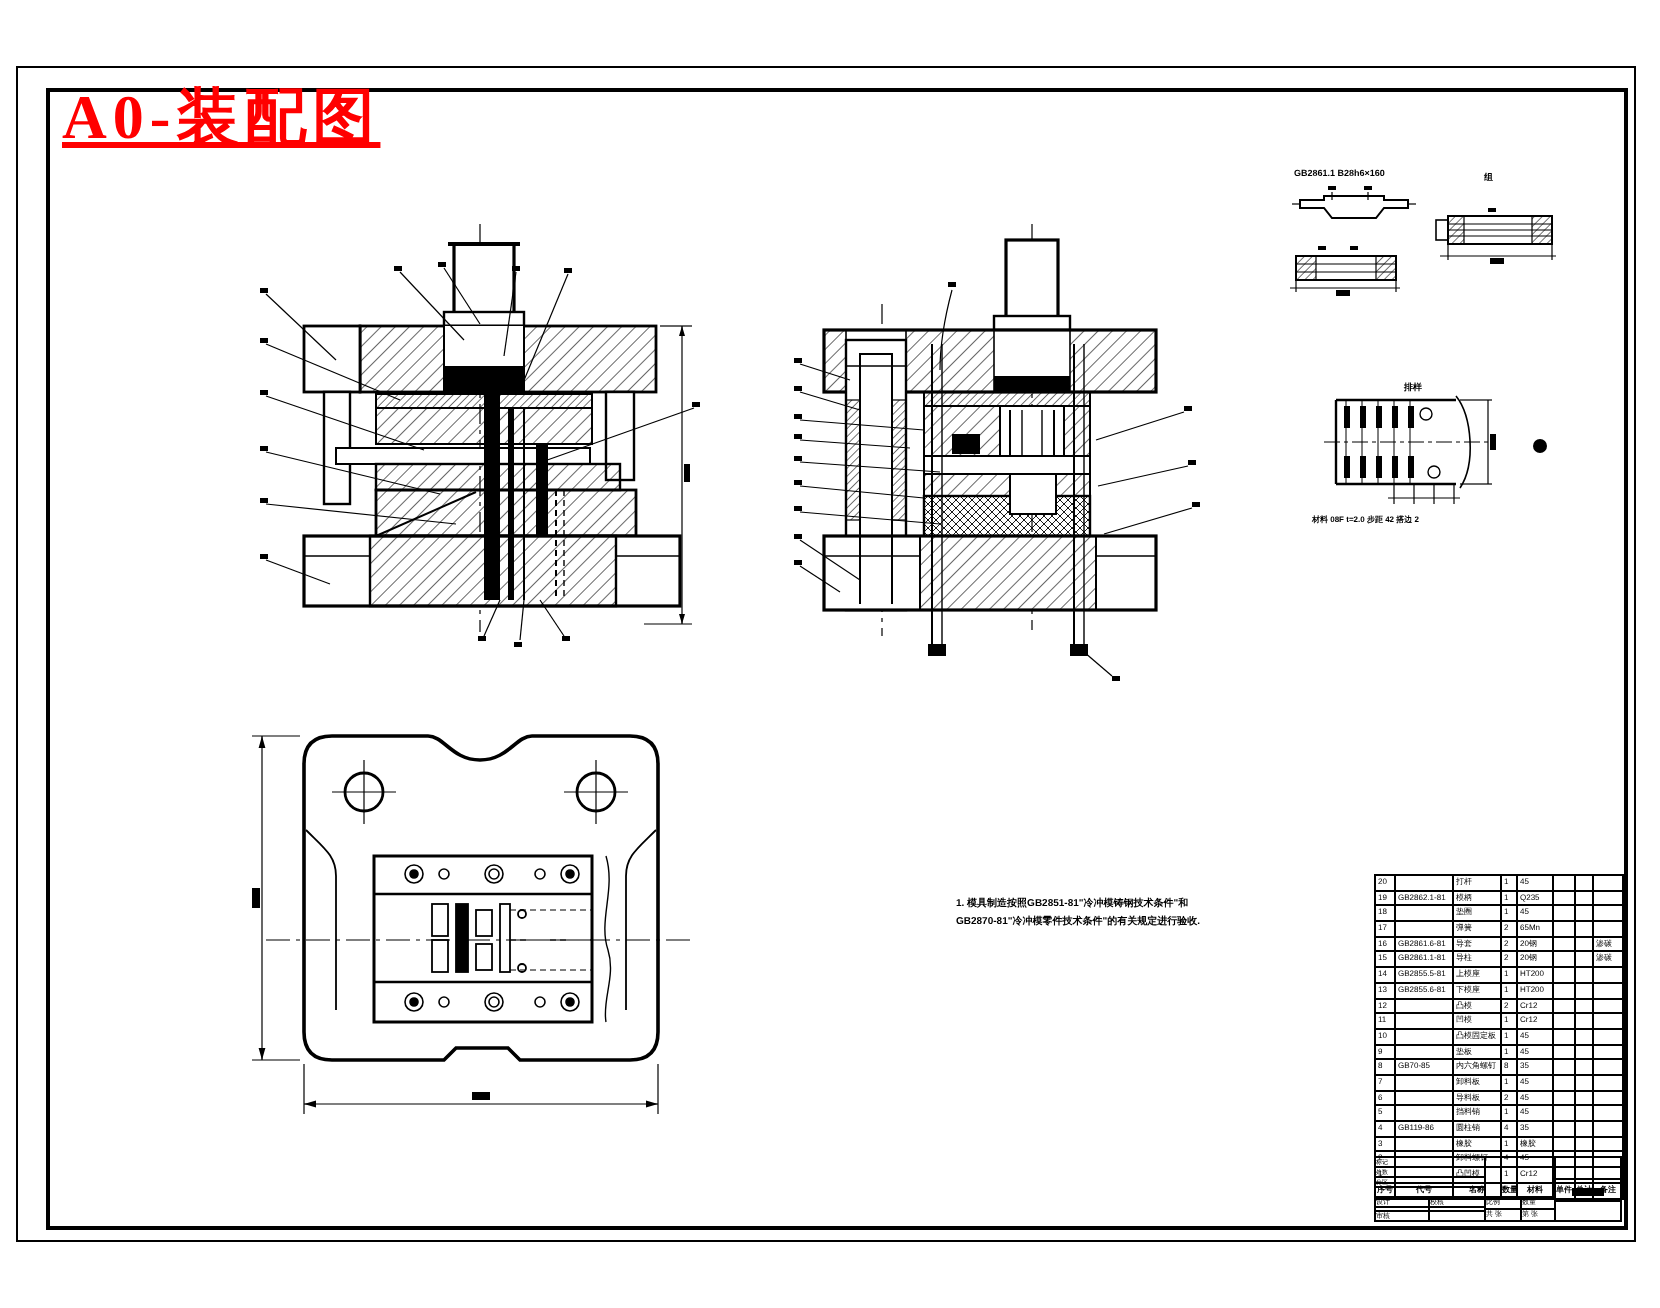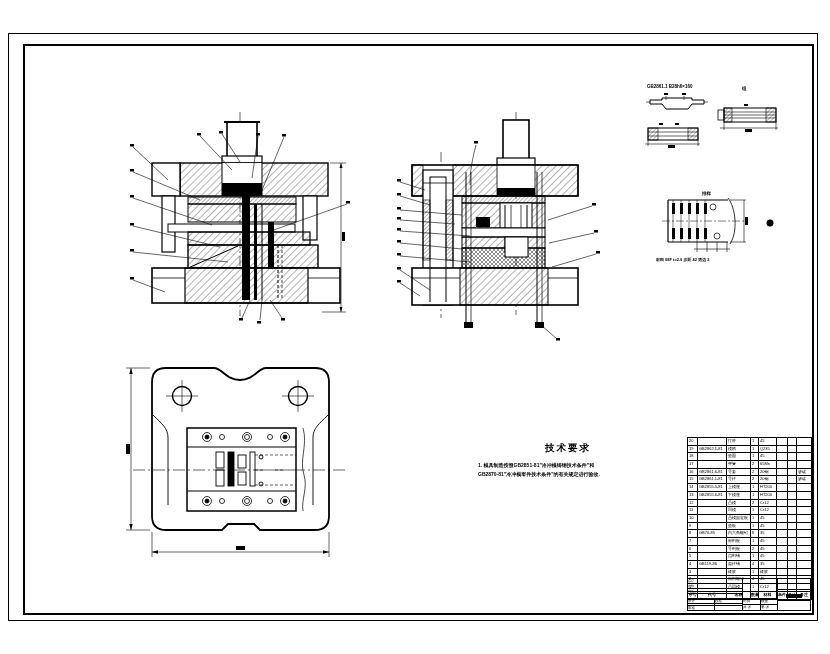--- a/index.html
+++ b/index.html
@@ -33,20 +33,21 @@
            line-height:4px;overflow:hidden;}
 </style>
 </head>
 <body>
 
 <div class="canvas">
 
   <div class="outer-frame"></div>
   <div class="inner-frame"></div>
 
+  <div class="sheet-title">A0-装配图</div>
 
   <svg class="cad" width="830" height="654" viewBox="0 0 830 654">
     <defs>
       <pattern id="h45" width="5" height="5" patternUnits="userSpaceOnUse" patternTransform="rotate(45)">
         <line x1="0" y1="0" x2="0" y2="5" stroke="#000" stroke-width="0.6"></line>
       </pattern>
       <pattern id="h45d" width="2.8" height="2.8" patternUnits="userSpaceOnUse" patternTransform="rotate(45)">
         <line x1="0" y1="0" x2="0" y2="2.8" stroke="#000" stroke-width="0.55"></line>
       </pattern>
       <pattern id="x45" width="4" height="4" patternUnits="userSpaceOnUse">
@@ -374,21 +375,20 @@
           <line x1="730" y1="242" x2="746" y2="242"></line>
         <rect x="745" y="217" width="3" height="8" fill="#000" stroke="none"></rect>
       </g>
 
       <circle cx="770" cy="223" r="3.5" fill="#000" stroke="none"></circle>
       <text x="656" y="261" font-size="4" font-weight="bold" fill="#000" stroke="none">材料 08F  t=2.0  步距 42  搭边 2</text>
     </g>
   </svg>
 
   <div class="techreq">
-    <div class="hd">技术要求</div>
     <div class="ln">1. 模具制造按照GB2851-81"冷冲模铸钢技术条件"和</div>
     <div class="ln2">GB2870-81"冷冲模零件技术条件"的有关规定进行验收.</div>
   </div>
 
   <div class="bom">
     <div id="bom-rows">
         <div class="bom-row">
           <div>20</div>
           <div></div>
           <div>打杆</div>

